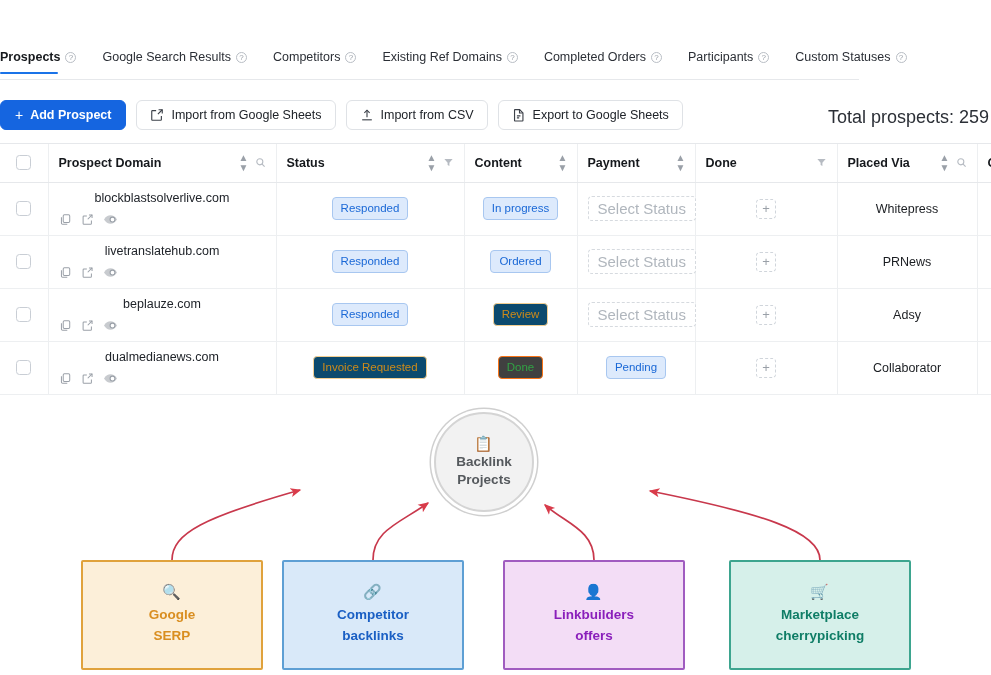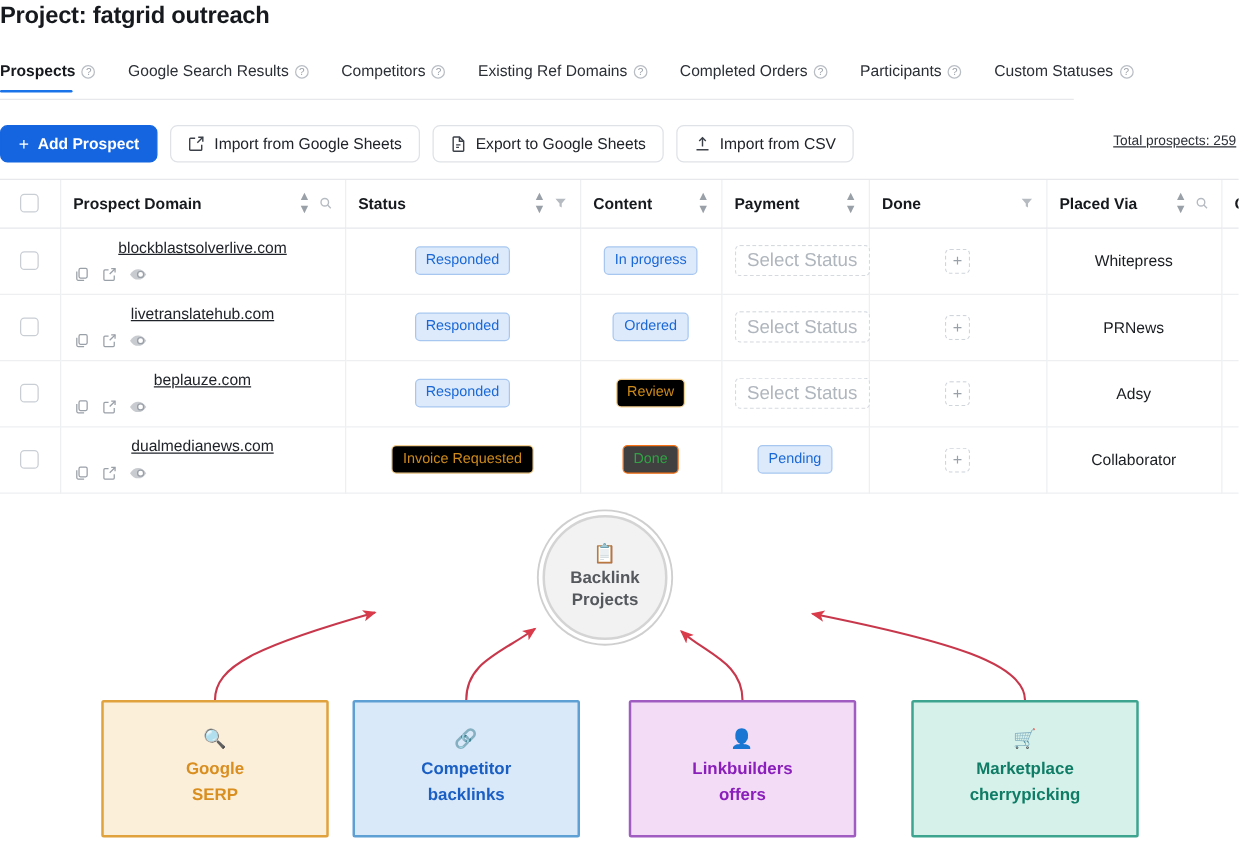--- a/index.html
+++ b/index.html
@@ -58,21 +58,21 @@
     font-size: 12.5px; cursor: pointer; white-space: nowrap;
   }
   .btn.primary {
     background: #1565e0; border-color: #1565e0; color: #fff; font-weight: bold;
     padding: 0 14px;
   }
   .btn .plus { font-size: 14px; line-height: 1; font-weight: normal; }
   .btn svg { display: block; }
   .total-prospects {
     position: absolute; right: 2px; top: 107px;
-    font-size: 11px; color: #2b2f36; white-space: nowrap; text-decoration: underline;
+    font-size: 18px; color: #2b2f36; white-space: nowrap;
   }
 
   
   .table-wrap {
     position: absolute; left: 0; top: 143px; width: 991px; height: 258px;
     overflow: hidden; border-top: 1px solid #e6e8eb;
   }
   table.grid {
     border-collapse: collapse; table-layout: fixed; width: 1030px;
     font-size: 12.5px;
@@ -101,30 +101,30 @@
   col.c-tags { width: 142px; }
   col.c-placed { width: 140px; }
   col.c-o { width: 103px; }
 
   table.grid tbody td { height: 53px; padding: 0 10px; }
   td.cell-check { text-align: center; padding: 0; }
   .chk {
     width: 15px; height: 15px; border: 1px solid #c9ced5; border-radius: 3.5px;
     background: #fff; display: inline-block; vertical-align: middle; cursor: pointer;
   }
-  .domain-name { font-size: 12.5px; color: #20242a; line-height: 1.2; text-decoration: underline; }
+  .domain-name { font-size: 12.5px; color: #20242a; line-height: 1.2; }
   .domain-icons { display: flex; align-items: center; gap: 9px; margin-top: 7px; color: #9aa0a8; }
   .domain-icons span { display: inline-flex; cursor: pointer; }
 
   .pill {
     display: inline-block; padding: 2.5px 8px; border-radius: 4px;
     font-size: 11.5px; line-height: 1.35; white-space: nowrap;
   }
   .pill-blue   { background: #ddeafc; border: 1px solid #a8c7f0; color: #1a68d6; }
-  .pill-orange { background: #000000; border: 1px solid #f3cf92; color: #cd8a1a; }
+  .pill-orange { background: #0c4a6e; border: 1px solid #f3cf92; color: #cd8a1a; }
   .pill-green  { background: #404040; border: 1px solid #f97316; color: #31a144; }
   .pill-ghost {
     display: inline-block; padding: 3px 9px; border-radius: 4px;
     border: 1px dashed #d6dadf; color: #b0b6bd; font-size: 15px;
     background: #fff; cursor: pointer; white-space: nowrap;
   }
   .tag-add {
     display: inline-flex; align-items: center; justify-content: center;
     width: 20px; height: 20px; border: 1px dashed #d0d5db; border-radius: 4px;
     color: #9aa0a8; font-size: 13px; line-height: 1; cursor: pointer;
@@ -162,21 +162,20 @@
   #box-0 { left: 81px; }
   #box-1 { left: 282px; }
   #box-2 { left: 503px; }
   #box-3 { left: 729px; }
 </style>
 </head>
 <body>
 
 <div class="page">
 
-  <div class="page-title">Project: fatgrid outreach</div>
 
   <div class="tabs" id="tabbar">
       <div class="tab active">
         <span>Prospects</span>
         <span class="qmark">?</span>
       </div>
       <div class="tab">
         <span>Google Search Results</span>
         <span class="qmark">?</span>
       </div>
@@ -215,37 +214,37 @@
           <path d="M9.8 2H14v4.2"></path>
             <path d="M14 2l-5 5"></path>
         </svg>
       </span>
       <span>Import from Google Sheets</span>
     </button>
 
     <button class="btn">
       <span>
         <svg width="14" height="14" viewBox="0 0 16 16" fill="none" stroke="#3c4149" stroke-width="1.3">
+          <path d="M8 10.5V2.5"></path>
+            <path d="M5 5.5L8 2.5l3 3"></path>
+            <path d="M2.5 13.5h11"></path>
+        </svg>
+      </span>
+      <span>Import from CSV</span>
+    </button>
+
+    <button class="btn">
+      <span>
+        <svg width="14" height="14" viewBox="0 0 16 16" fill="none" stroke="#3c4149" stroke-width="1.3">
           <path d="M3.5 1.8h5.2L12.5 5.6v8.6a.6.6 0 0 1-.6.6H3.5a.6.6 0 0 1-.6-.6V2.4a.6.6 0 0 1 .6-.6z"></path>
           <path d="M8.6 1.9v3.8h3.8"></path>
             <path d="M5.6 9h4M5.6 11.3h2.6"></path>
         </svg>
       </span>
       <span>Export to Google Sheets</span>
-    </button>
-
-    <button class="btn">
-      <span>
-        <svg width="14" height="14" viewBox="0 0 16 16" fill="none" stroke="#3c4149" stroke-width="1.3">
-          <path d="M8 10.5V2.5"></path>
-            <path d="M5 5.5L8 2.5l3 3"></path>
-            <path d="M2.5 13.5h11"></path>
-        </svg>
-      </span>
-      <span>Import from CSV</span>
     </button>
   </div>
 
   <div class="total-prospects">Total prospects: 259</div>
 
   <div class="table-wrap">
     <table class="grid">
       <colgroup>
         <col class="c-check">
           <col class="c-domain">

